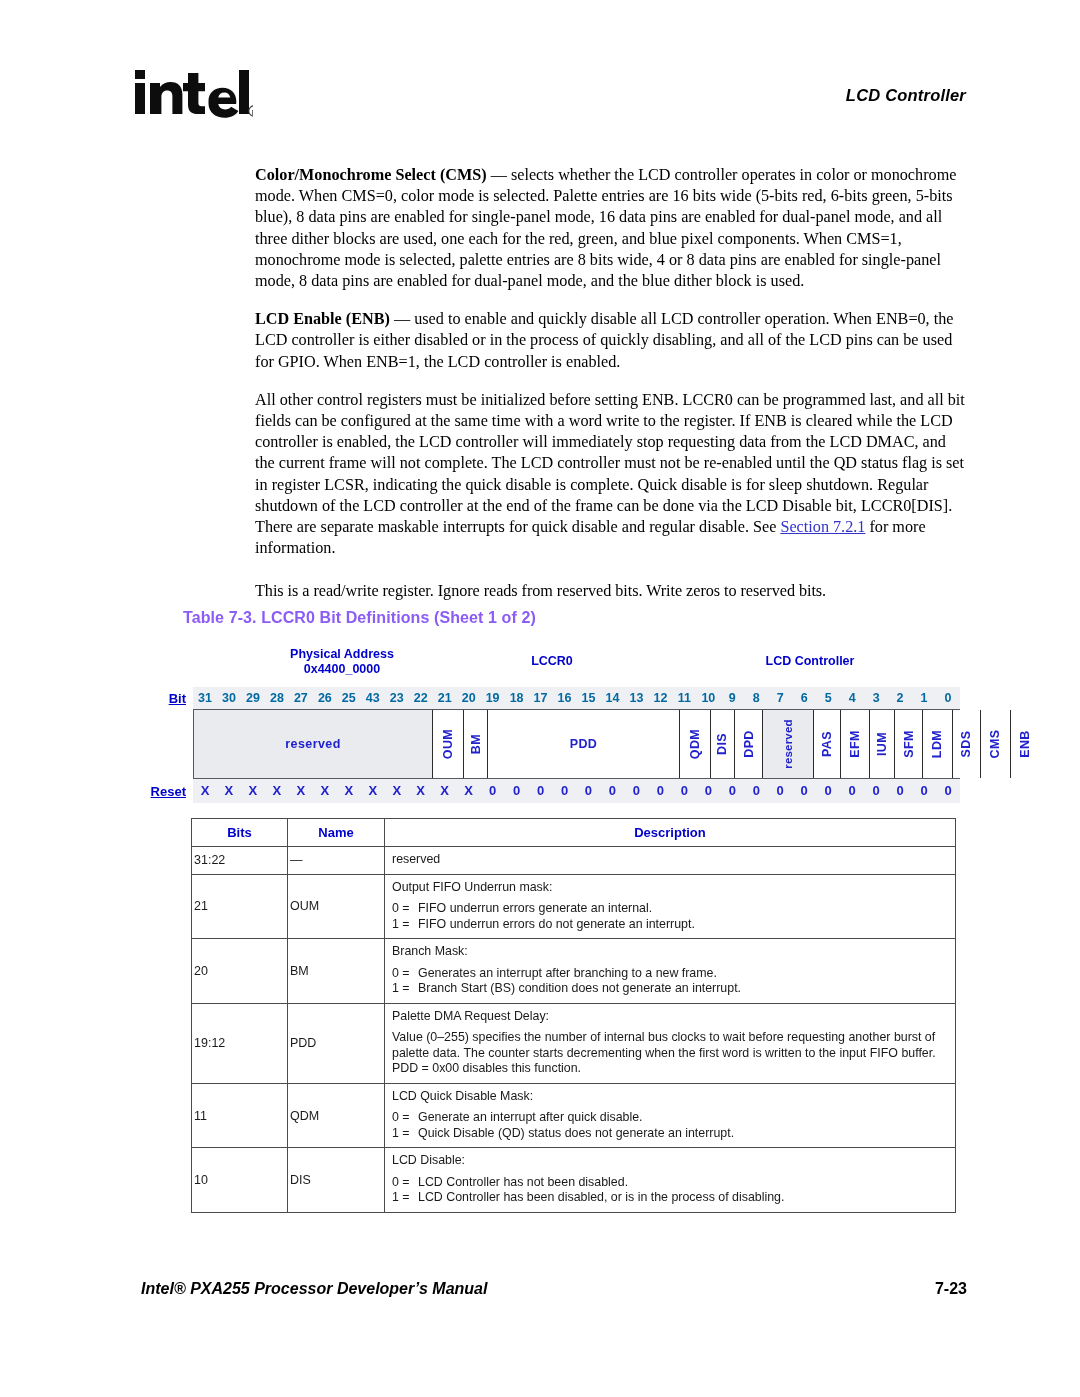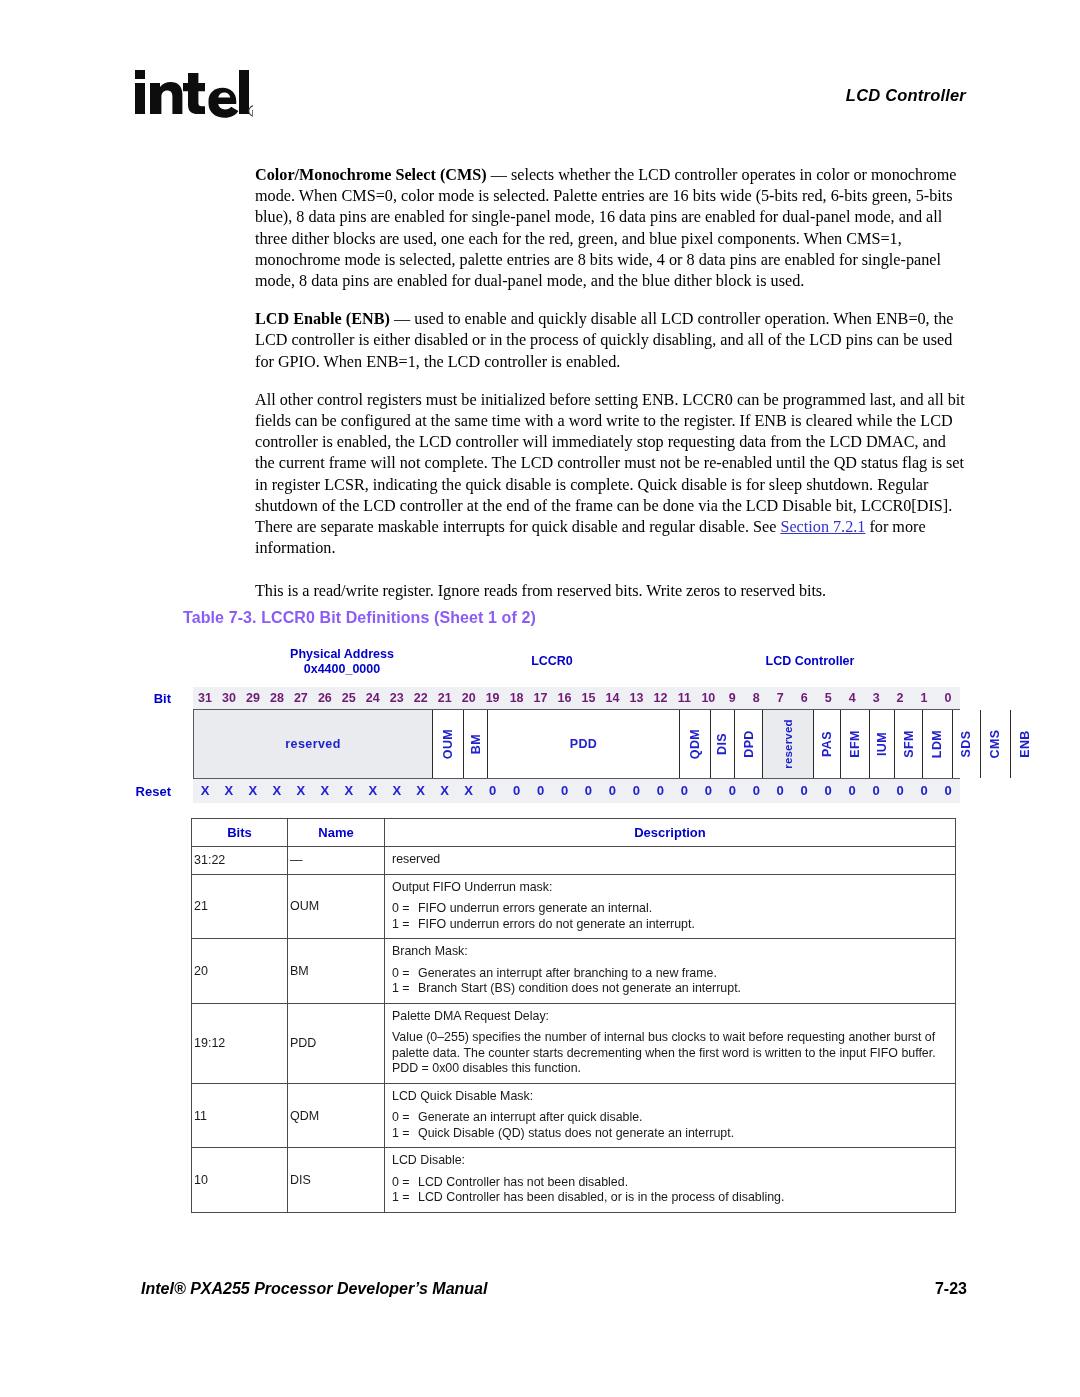--- a/index.html
+++ b/index.html
@@ -130,39 +130,40 @@
   }
   .reg-label {
     width: 53px;
     flex: 0 0 53px;
     color: #0000cc;
     font-size: 13px;
     font-weight: bold;
     display: flex;
     align-items: center;
     justify-content: flex-end;
-    padding-right: 22px;
+    padding-right: 7px;
     box-sizing: border-box;
     background: #ffffff;
+    text-decoration: underline;
   }
   .reg-bits-row {
     background: #eef0f4;
     height: 22px;
   }
   .reg-bits-row .reg-label { background: #ffffff; }
   .reg-cells {
     display: flex;
     width: 767px;
     flex: 0 0 767px;
     background: #eef0f4;
   }
   .bitnum {
     flex: 1 1 0;
     text-align: center;
-    color: #701a75;
+    color: #0369a1;
     font-size: 12.5px;
     font-weight: bold;
     line-height: 22px;
   }
 
   .reg-fieldrow {
     height: 70px;
   }
   .reg-fields {
     display: flex;
@@ -352,21 +353,21 @@
     <div class="reg-row reg-bits-row">
       <div class="reg-label">Bit</div>
       <div class="reg-cells" id="bit-number-cells">
           <div class="bitnum">31</div>
           <div class="bitnum">30</div>
           <div class="bitnum">29</div>
           <div class="bitnum">28</div>
           <div class="bitnum">27</div>
           <div class="bitnum">26</div>
           <div class="bitnum">25</div>
-          <div class="bitnum">24</div>
+          <div class="bitnum">43</div>
           <div class="bitnum">23</div>
           <div class="bitnum">22</div>
           <div class="bitnum">21</div>
           <div class="bitnum">20</div>
           <div class="bitnum">19</div>
           <div class="bitnum">18</div>
           <div class="bitnum">17</div>
           <div class="bitnum">16</div>
           <div class="bitnum">15</div>
           <div class="bitnum">14</div>

